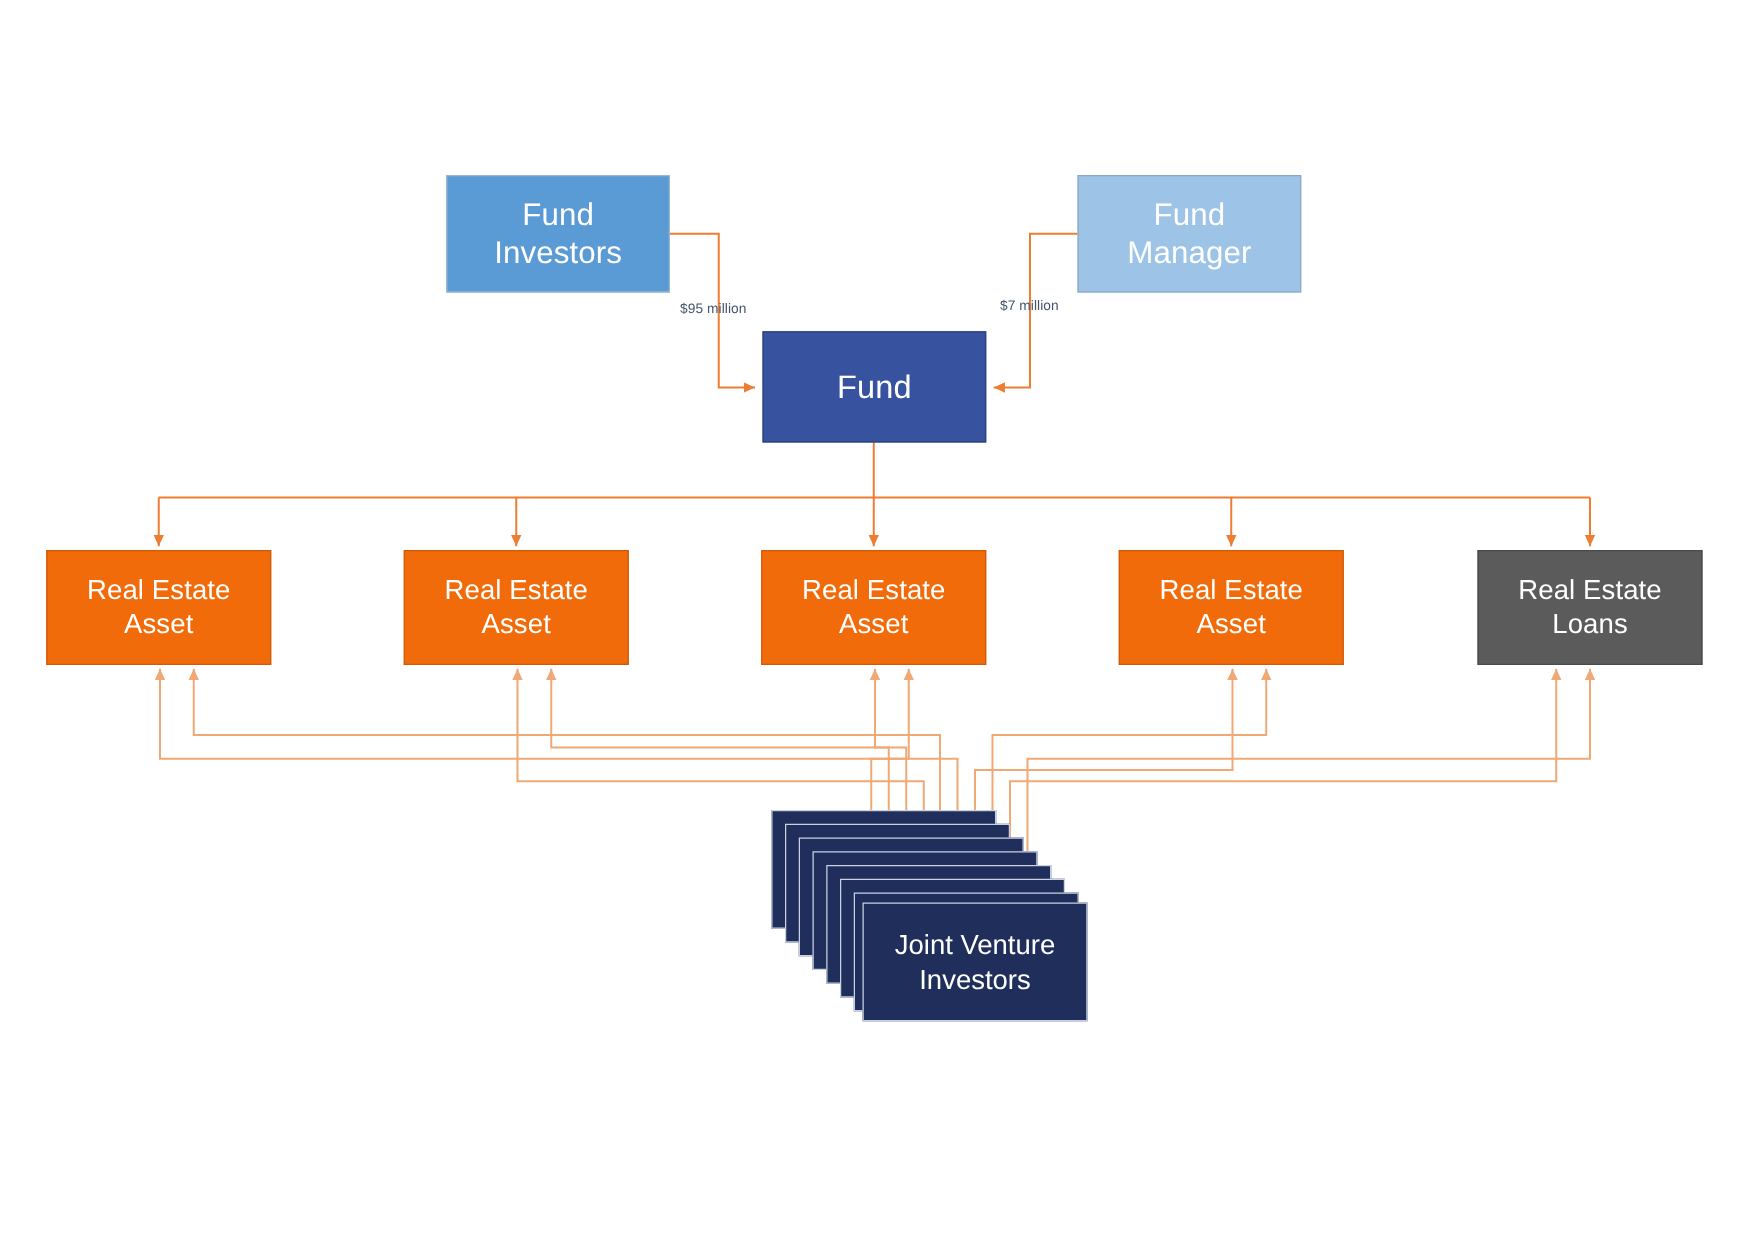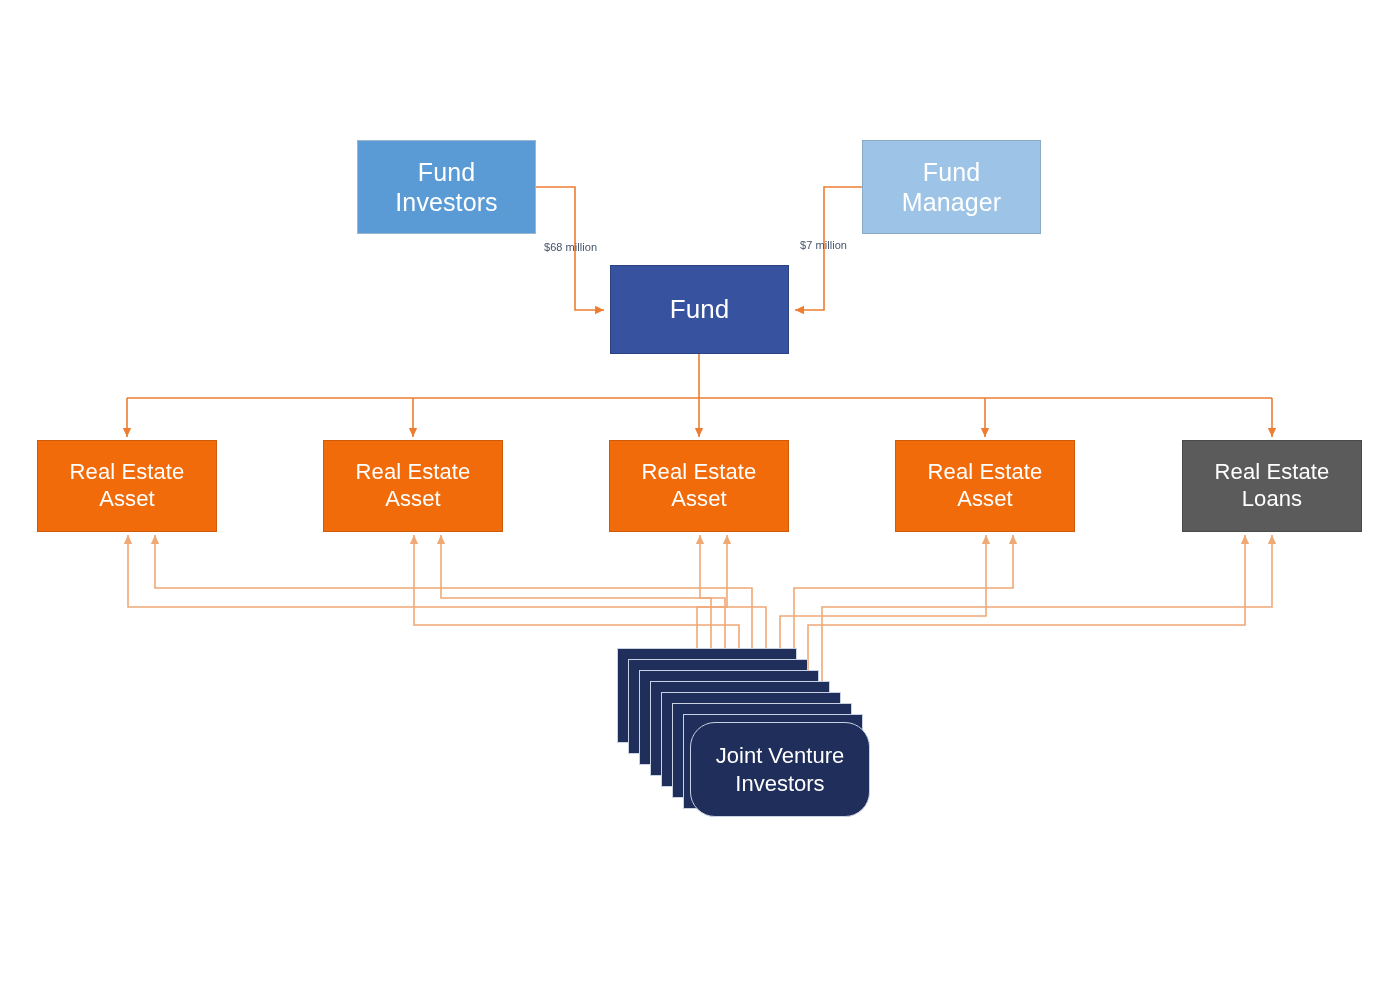--- a/index.html
+++ b/index.html
@@ -93,21 +93,20 @@
   .jv-front {
     display: flex;
     align-items: center;
     justify-content: center;
     text-align: center;
     color: #ffffff;
     font-size: 22px;
     line-height: 1.25;
     white-space: pre-line;
     z-index: 30;
-    border-radius: 25px;
   }
   .caption {
     position: absolute;
     left: 81px;
     top: 899px;
     font-size: 13.5px;
     color: #44546A;
     letter-spacing: 0.05px;
   }
 </style>
@@ -163,21 +162,21 @@
   </svg>
 
   <div class="node node-fund-investors">Fund
 Investors</div>
 
   <div class="node node-fund-manager">Fund
 Manager</div>
 
   <div class="node node-fund">Fund</div>
 
-  <div class="caption" style="left:544px; top:241px; font-size:11px;">$68 million</div>
+  <div class="caption" style="left:544px; top:241px; font-size:11px;">$95 million</div>
 
   <div class="caption" style="left:800px; top:239px; font-size:11px;">$7 million</div>
 
   <div class="node asset asset-orange asset-0">Real Estate
 Asset</div>
   <div class="node asset asset-orange asset-1">Real Estate
 Asset</div>
   <div class="node asset asset-orange asset-2">Real Estate
 Asset</div>
   <div class="node asset asset-orange asset-3">Real Estate

